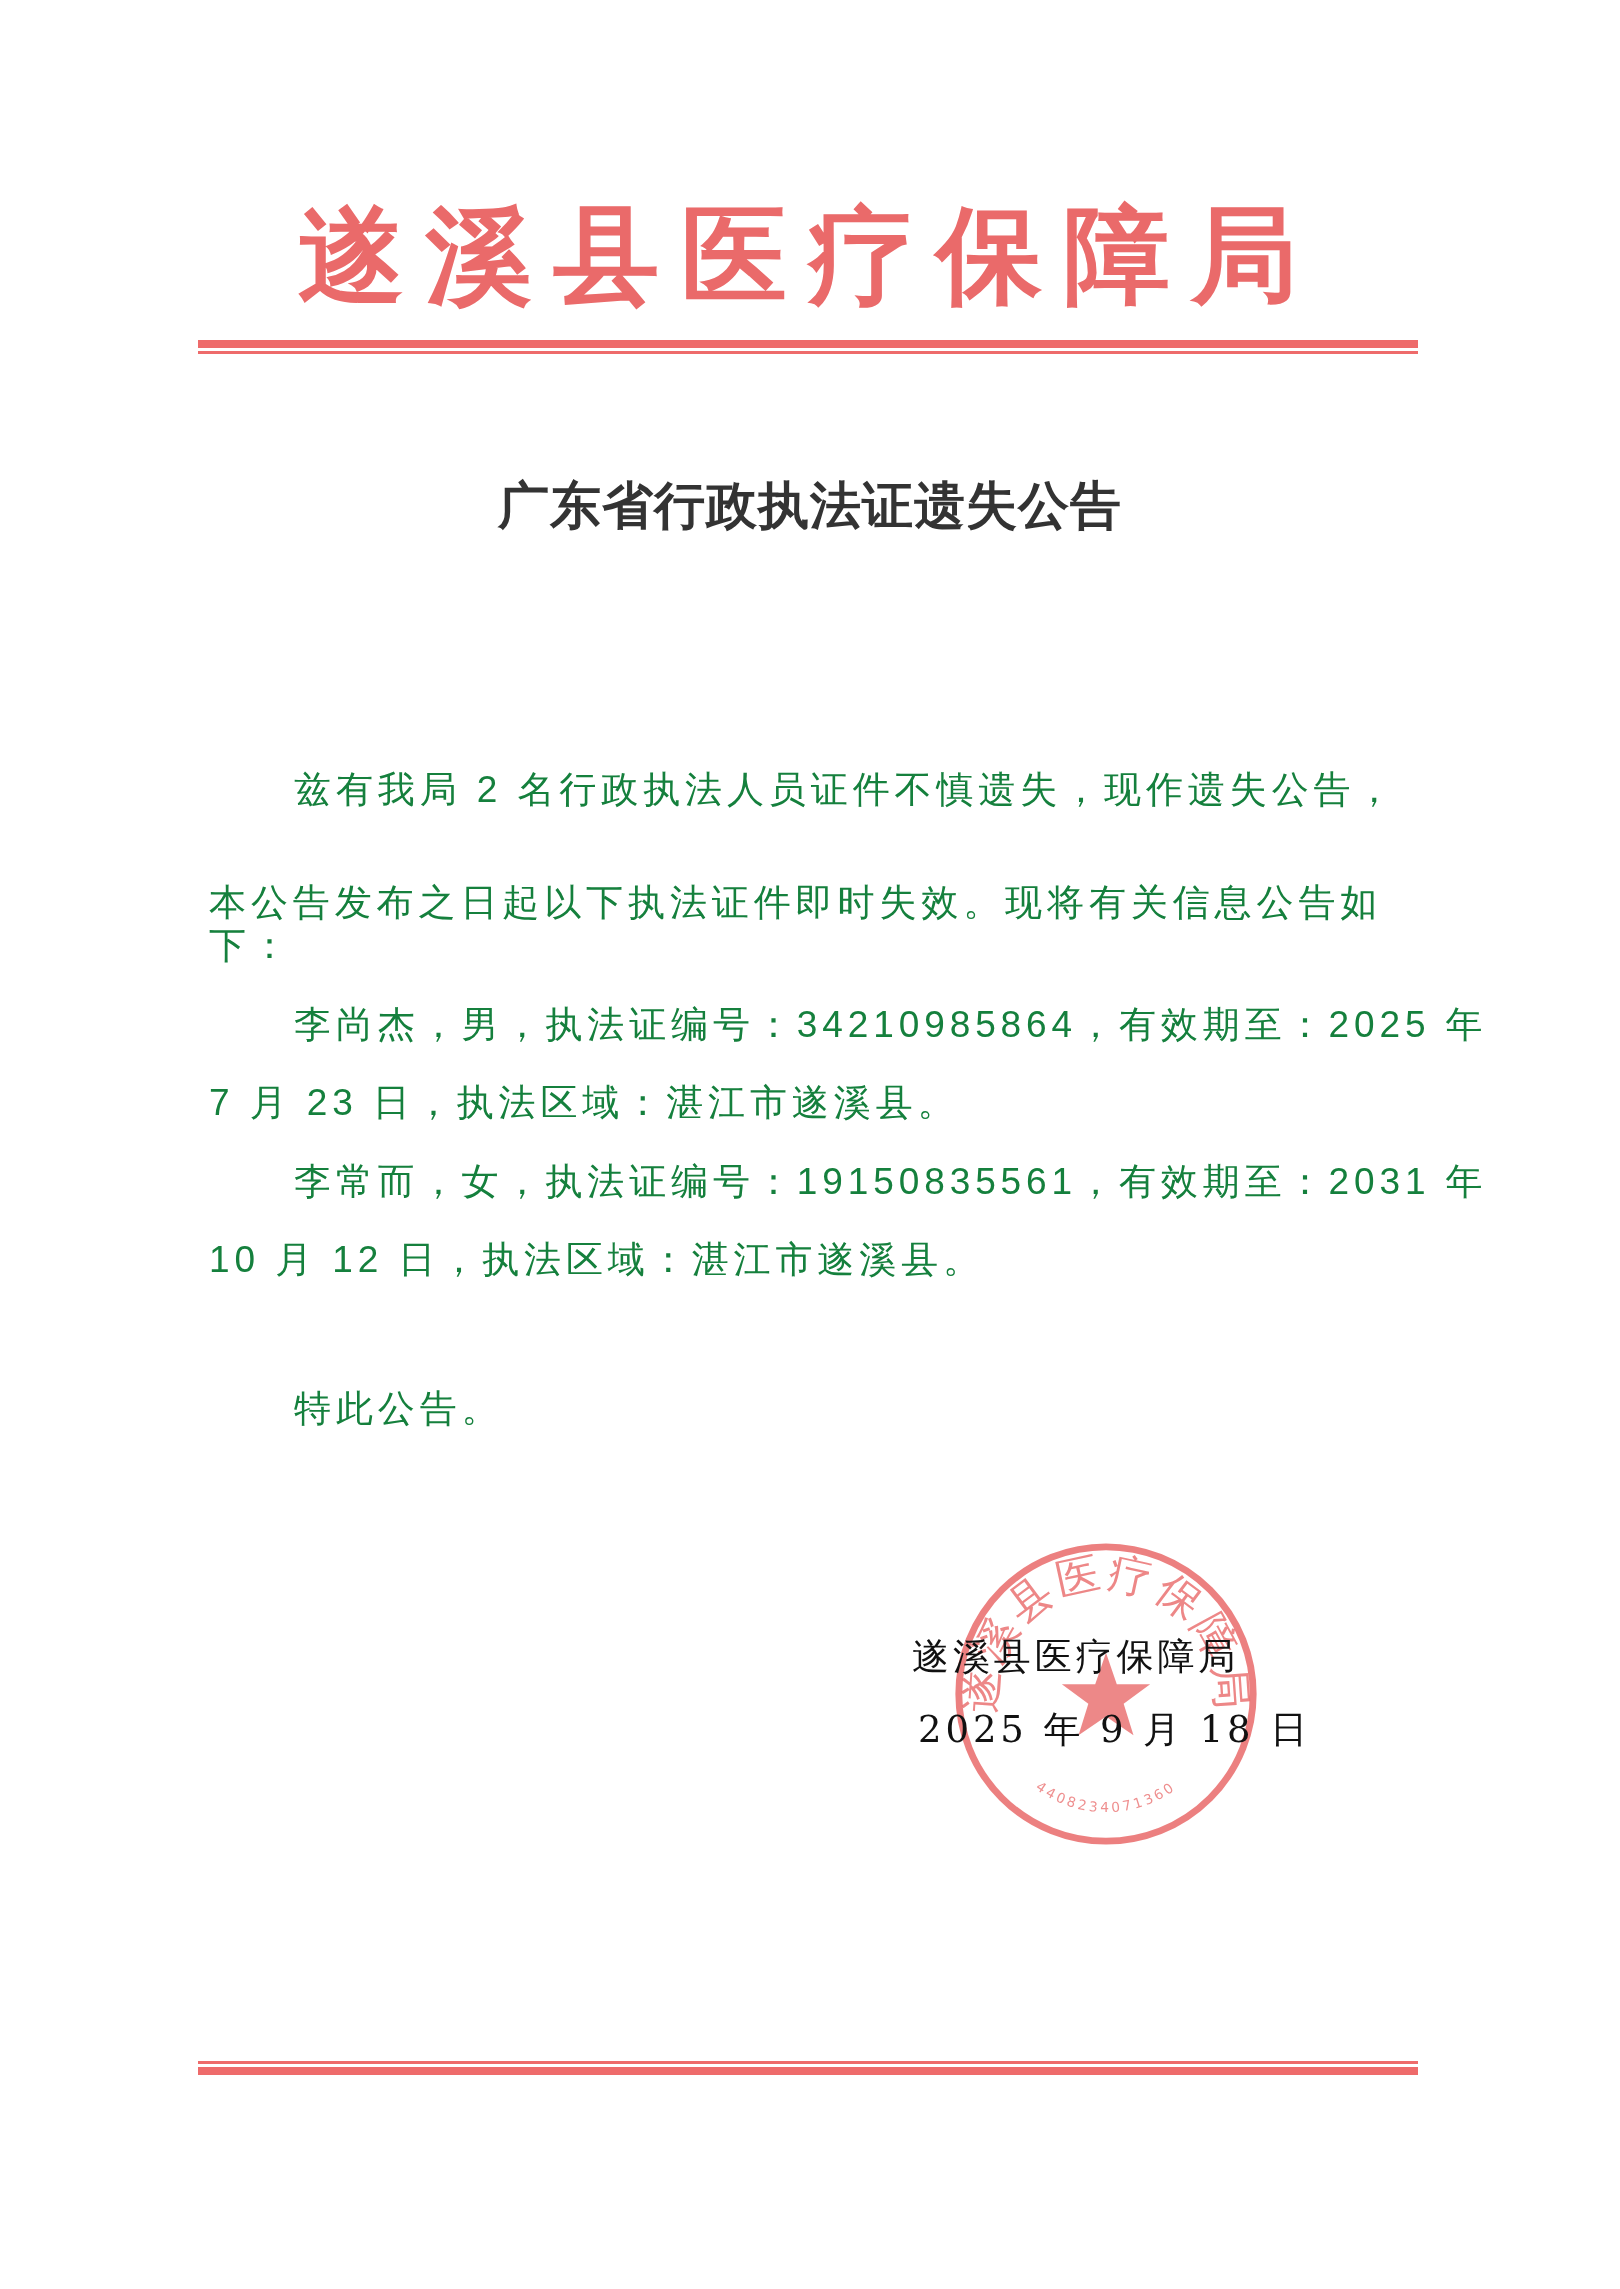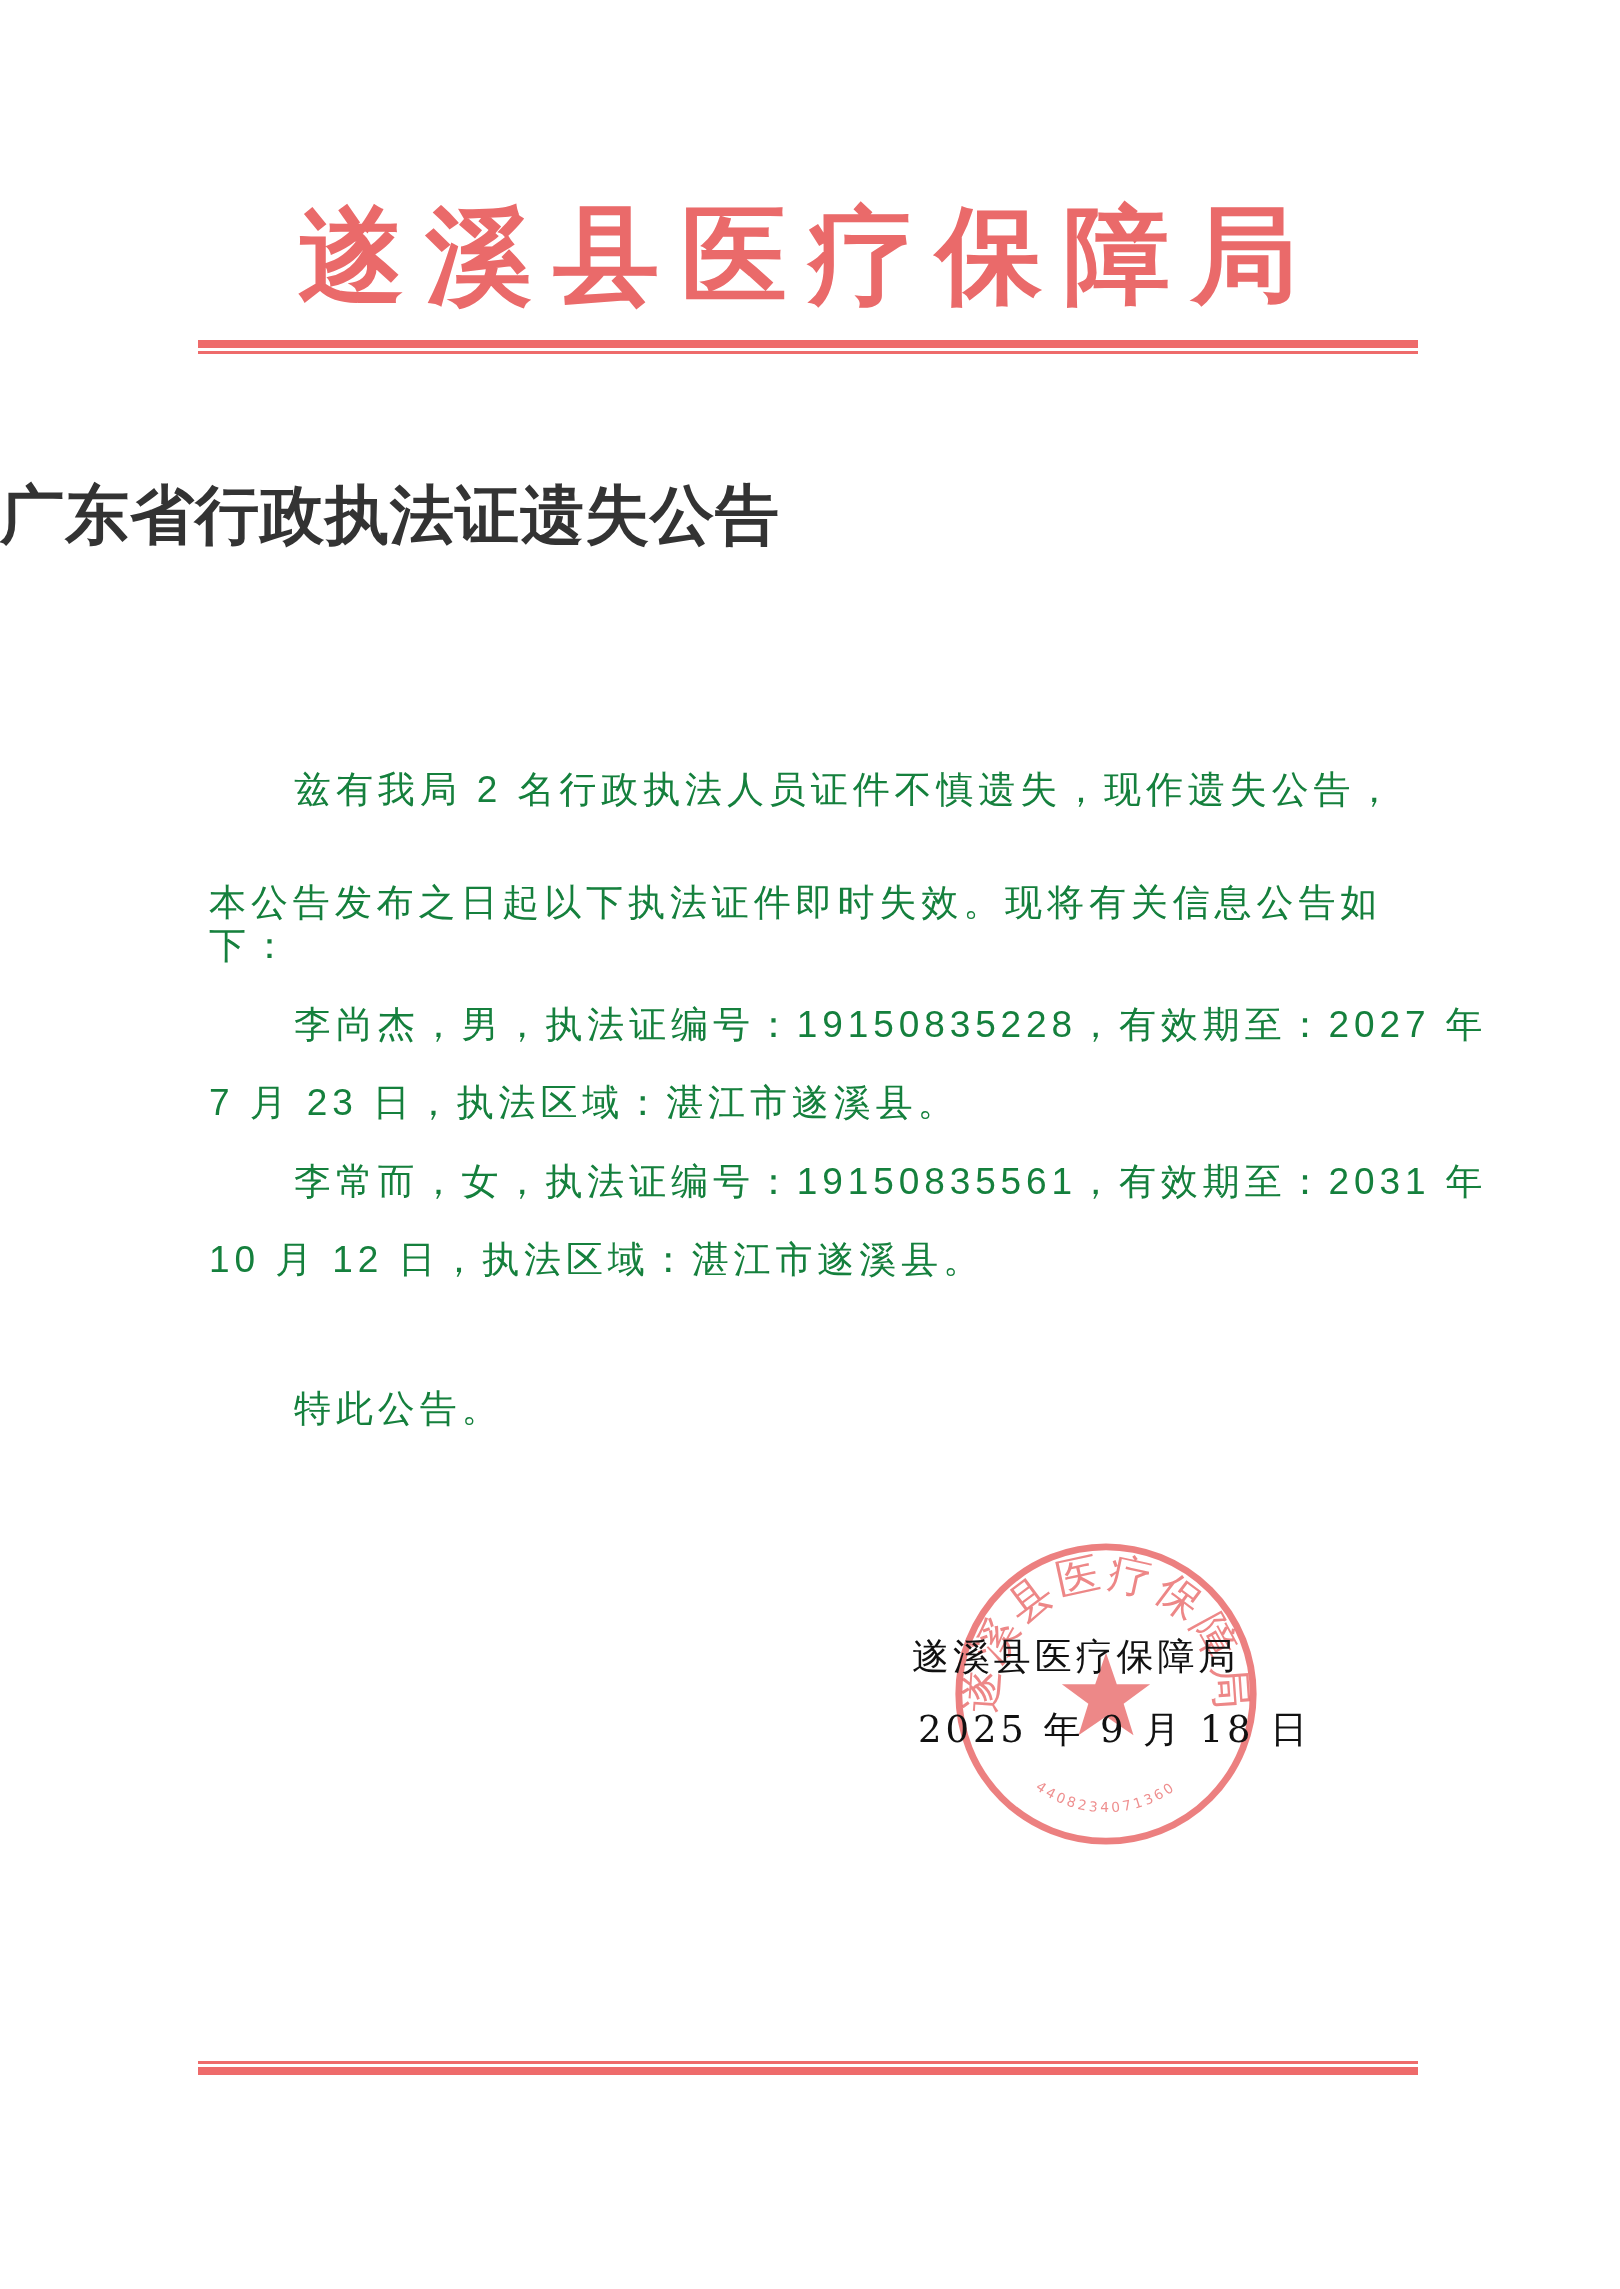--- a/index.html
+++ b/index.html
@@ -3,22 +3,22 @@
 <meta charset="utf-8">
 <style>
   html, body { margin: 0; padding: 0; background: #ffffff; }
   body { width: 1620px; height: 2290px; position: relative; overflow: hidden;
          font-family: "DejaVu Serif", "Liberation Serif", serif; color: #222; }
   .masthead { position: absolute; left: 196px; width: 1225px; top: 196px; text-align: center;
               color: #ea6a6a; font-family: "DejaVu Serif", serif; font-weight: bold;
               font-size: 106px; letter-spacing: 21.6px; line-height: 118px; }
   .rule-thick { position: absolute; left: 198px; width: 1220px; height: 7.8px; background: #ee6b6b; }
   .rule-thin  { position: absolute; left: 198px; width: 1220px; height: 2.9px; background: #ee6b6b; }
-  .doc-title { position: absolute; left: 0; width: 1620px; top: 472px; 
-               font-family: "DejaVu Serif", serif; font-weight: bold; font-size: 64px;
+  .doc-title { position: absolute; left: 0; width: 1620px; top: 472px; text-align: center;
+               font-family: "DejaVu Serif", serif; font-weight: bold; font-size: 51px;
                color: #333; letter-spacing: 1px; }
   .line { position: absolute; white-space: nowrap; font-size: 37px; color: #15803d;
           font-family: Liberation Sans, sans-serif; letter-spacing: 4.9px; }
   .indent { left: 294px; }
   .flush  { left: 209px; }
   .seal { position: absolute; left: 949px; top: 1537px; width: 314px; height: 314px; }
   .sig-line { position: absolute; white-space: nowrap; font-size: 37px; color: #111;
               font-family: "DejaVu Serif", serif; letter-spacing: 3.9px; }
 </style>
 </head>
@@ -28,21 +28,21 @@
 
 <div class="rule-thick" style="top:340px;"></div>
 <div class="rule-thin" style="top:351px;"></div>
 
 <div class="doc-title">广东省行政执法证遗失公告</div>
 
 <div class="line indent" style="top:765px;">兹有我局 2 名行政执法人员证件不慎遗失，现作遗失公告，</div>
 <div class="line flush" style="top:878px;">本公告发布之日起以下执法证件即时失效。现将有关信息公告如</div>
 <div class="line flush" style="top:921px;">下：</div>
 
-<div class="line indent" style="top:1000px;">李尚杰，男，执法证编号：19150835228，有效期至：2027 年</div>
+<div class="line indent" style="top:1000px;">李尚杰，男，执法证编号：34210985864，有效期至：2025 年</div>
 <div class="line flush" style="top:1078px;">7 月 23 日，执法区域：湛江市遂溪县。</div>
 
 <div class="line indent" style="top:1157px;">李常而，女，执法证编号：19150835561，有效期至：2031 年</div>
 <div class="line flush" style="top:1235px;">10 月 12 日，执法区域：湛江市遂溪县。</div>
 
 <div class="line indent" style="top:1384px;">特此公告。</div>
 
 <svg class="seal" viewBox="0 0 320 320">
   <circle cx="160" cy="160" r="150" fill="none" stroke="#e96a6a" stroke-width="7" opacity="0.85"></circle>
   <polygon points="160,118 171,150 205,150 178,170 188,202 160,183 132,202 142,170 115,150 149,150" fill="#e96a6a" opacity="0.8"></polygon>

